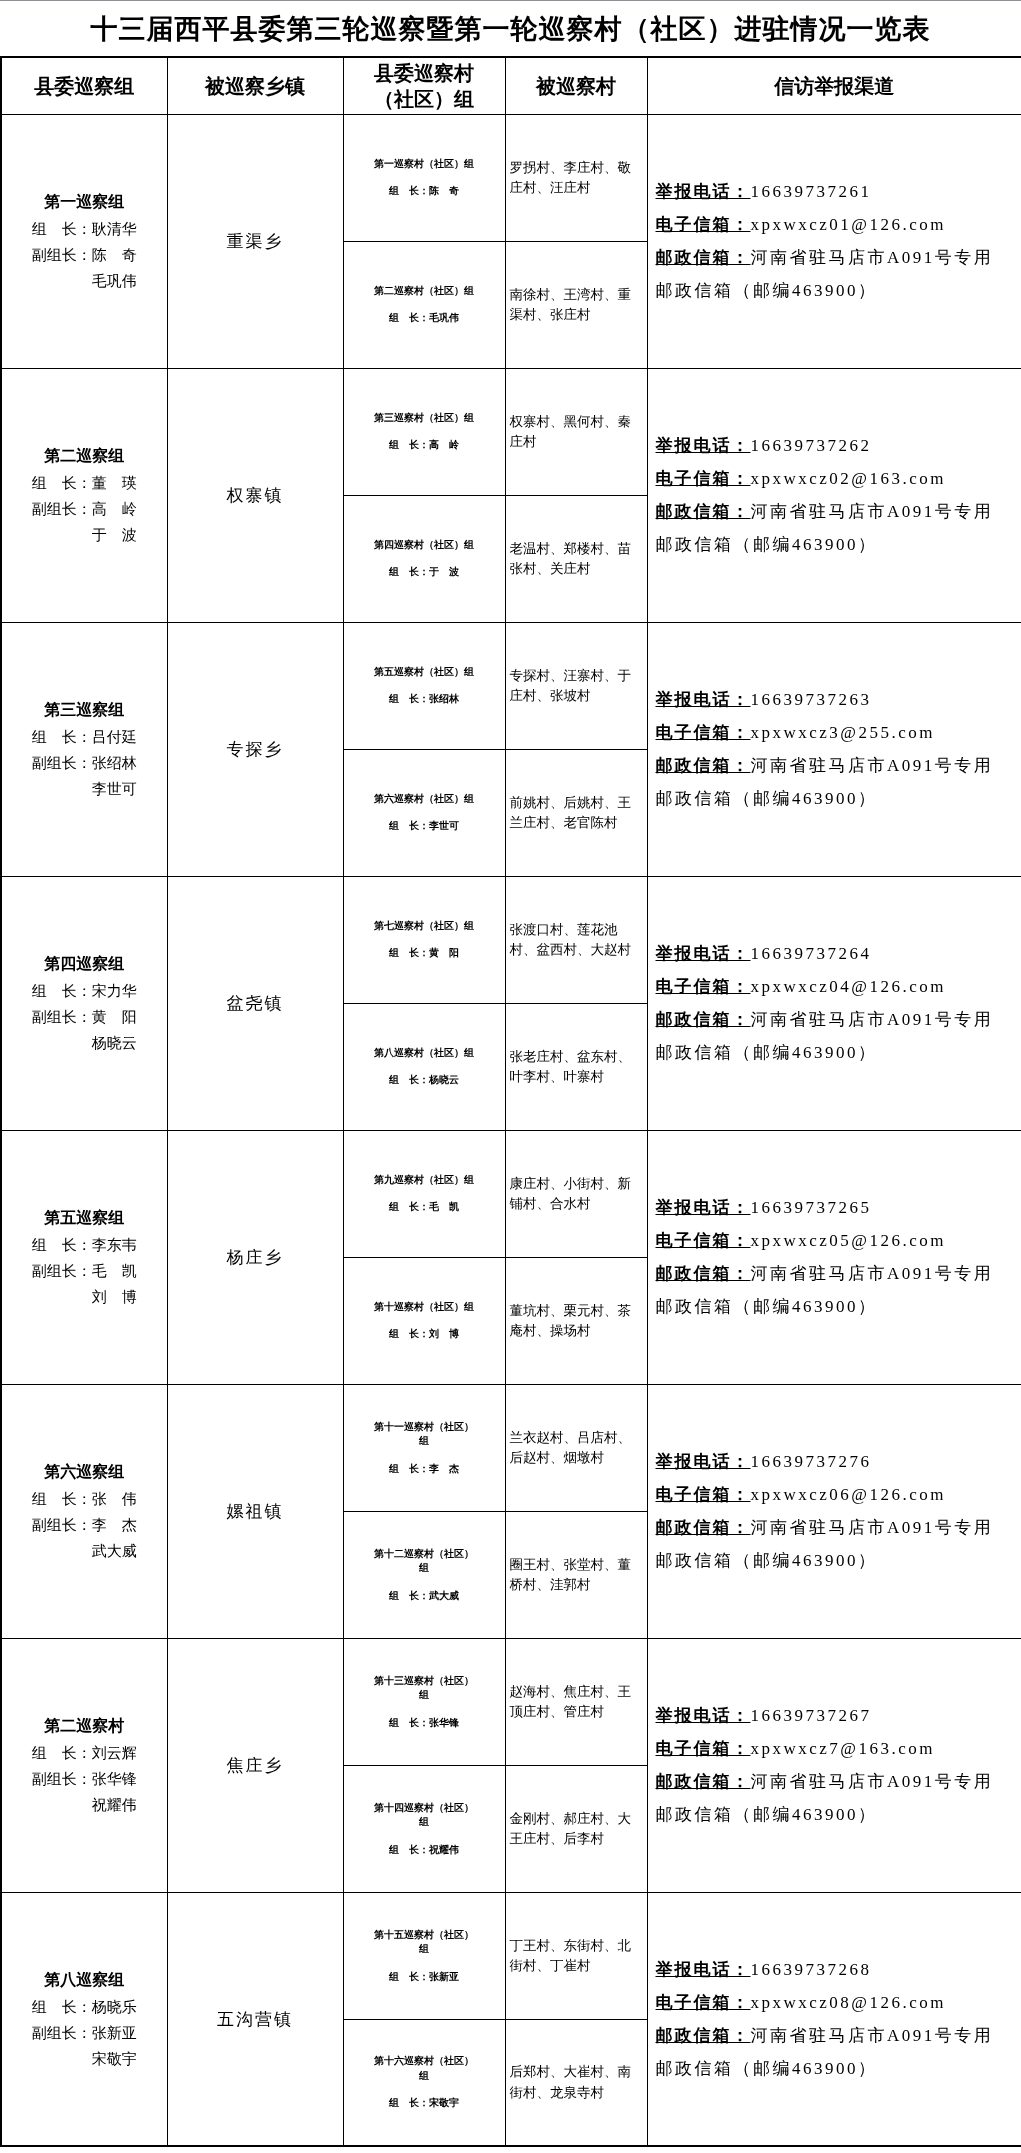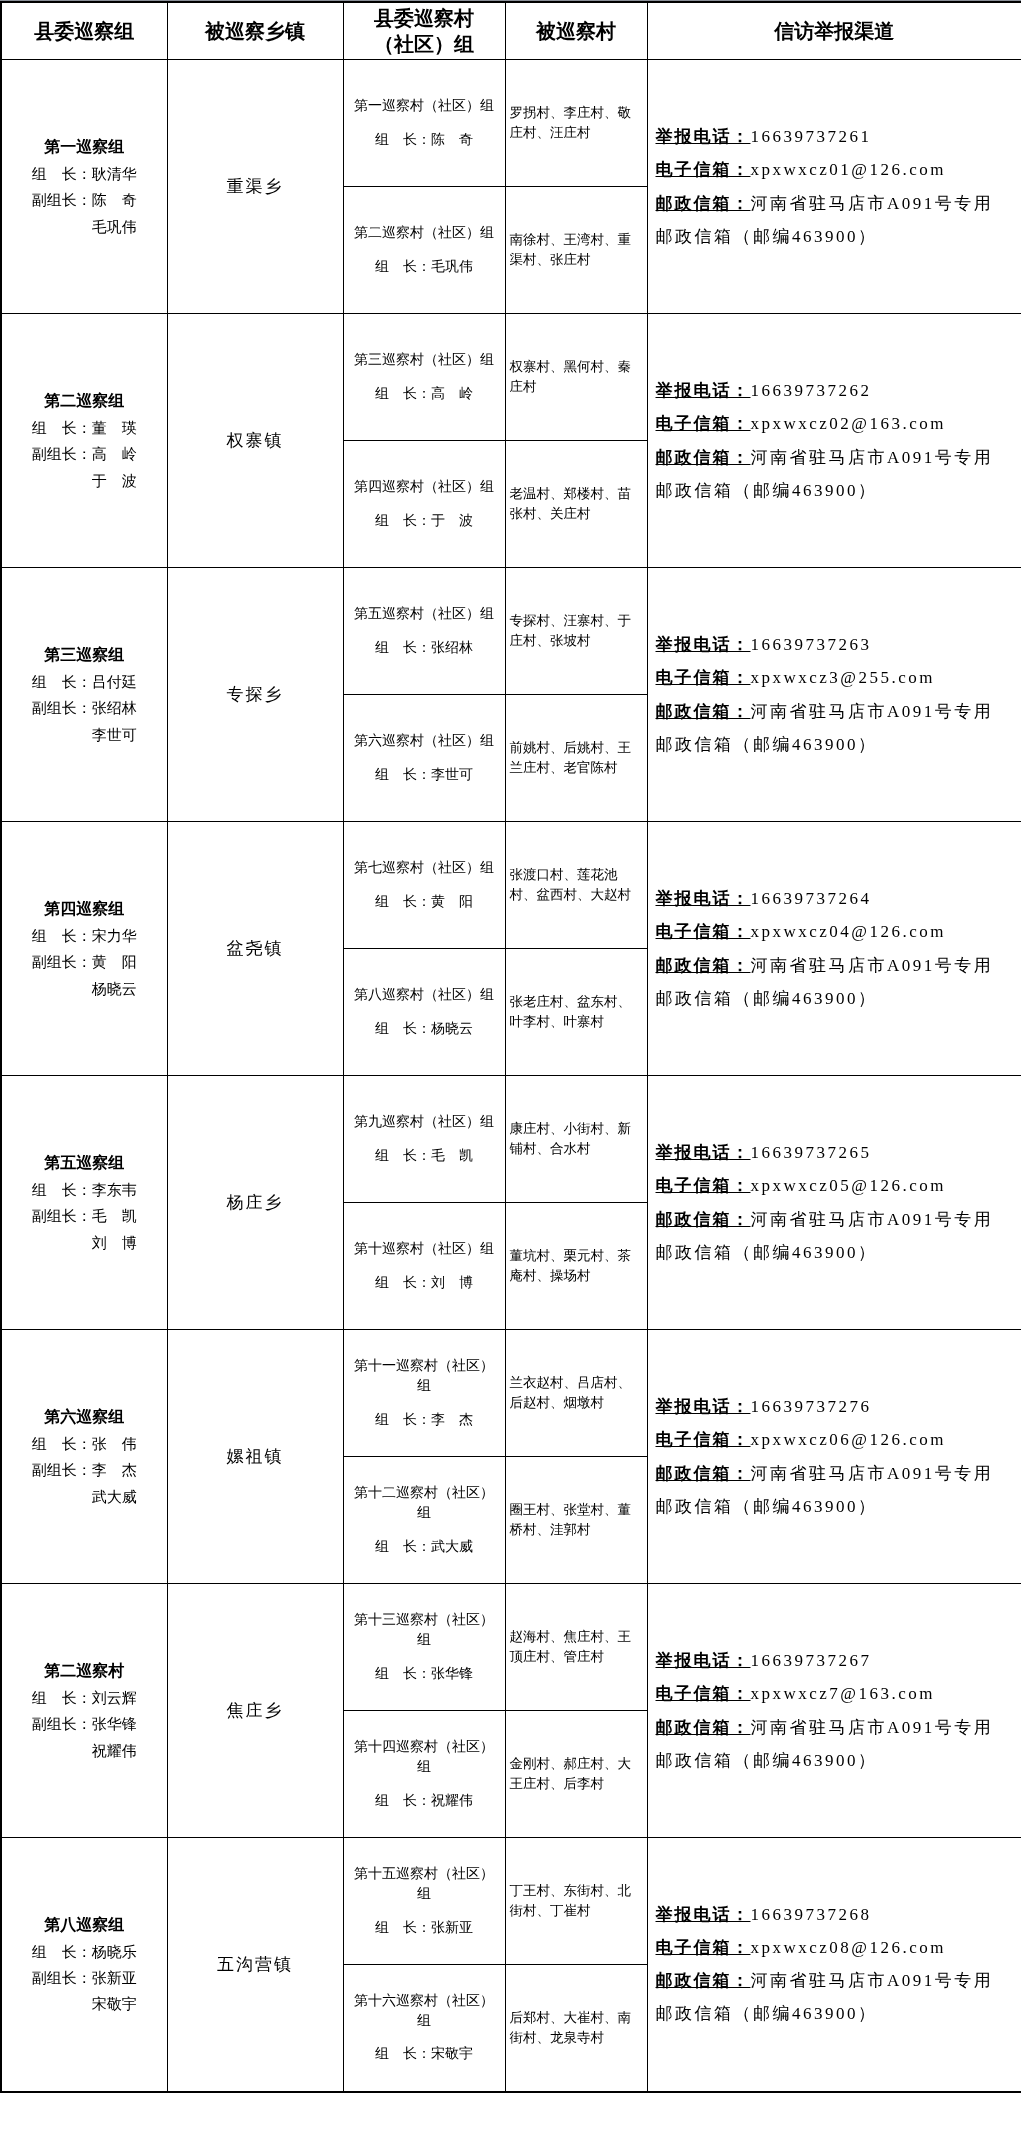--- a/index.html
+++ b/index.html
@@ -56,21 +56,21 @@
   .g-name {
     text-align: center;
     font-weight: bold;
     font-size: 16px;
   }
   .g-line { font-size: 15px; }
   .g-indent { padding-left: 4em; }
   
   .col-town { font-size: 17px; letter-spacing: 2px; text-align: center; }
   
-  .col-sub { font-size: 14px; line-height: 1.45; }
+  .col-sub { font-size: 10px; line-height: 1.45; font-weight: bold; }
   .s-name { white-space: pre-line; }
   .s-leader { margin-top: 13px; }
   
   .col-vill {
     font-size: 13.5px;
     text-align: left;
     line-height: 1.5;
     padding: 0 4px;
   }
   
@@ -87,20 +87,21 @@
     text-decoration: underline;
   }
   .c-val {
     letter-spacing: 2.5px;
   }
 </style>
 </head>
 <body>
 
 <div class="page">
+  <div class="title">十三届西平县委第三轮巡察暨第一轮巡察村（社区）进驻情况一览表</div>
   <table>
     <colgroup>
       <col style="width:166px">
       <col style="width:176px">
       <col style="width:162px">
       <col style="width:142px">
       <col style="width:375px">
     </colgroup>
     <thead>
       <tr>

